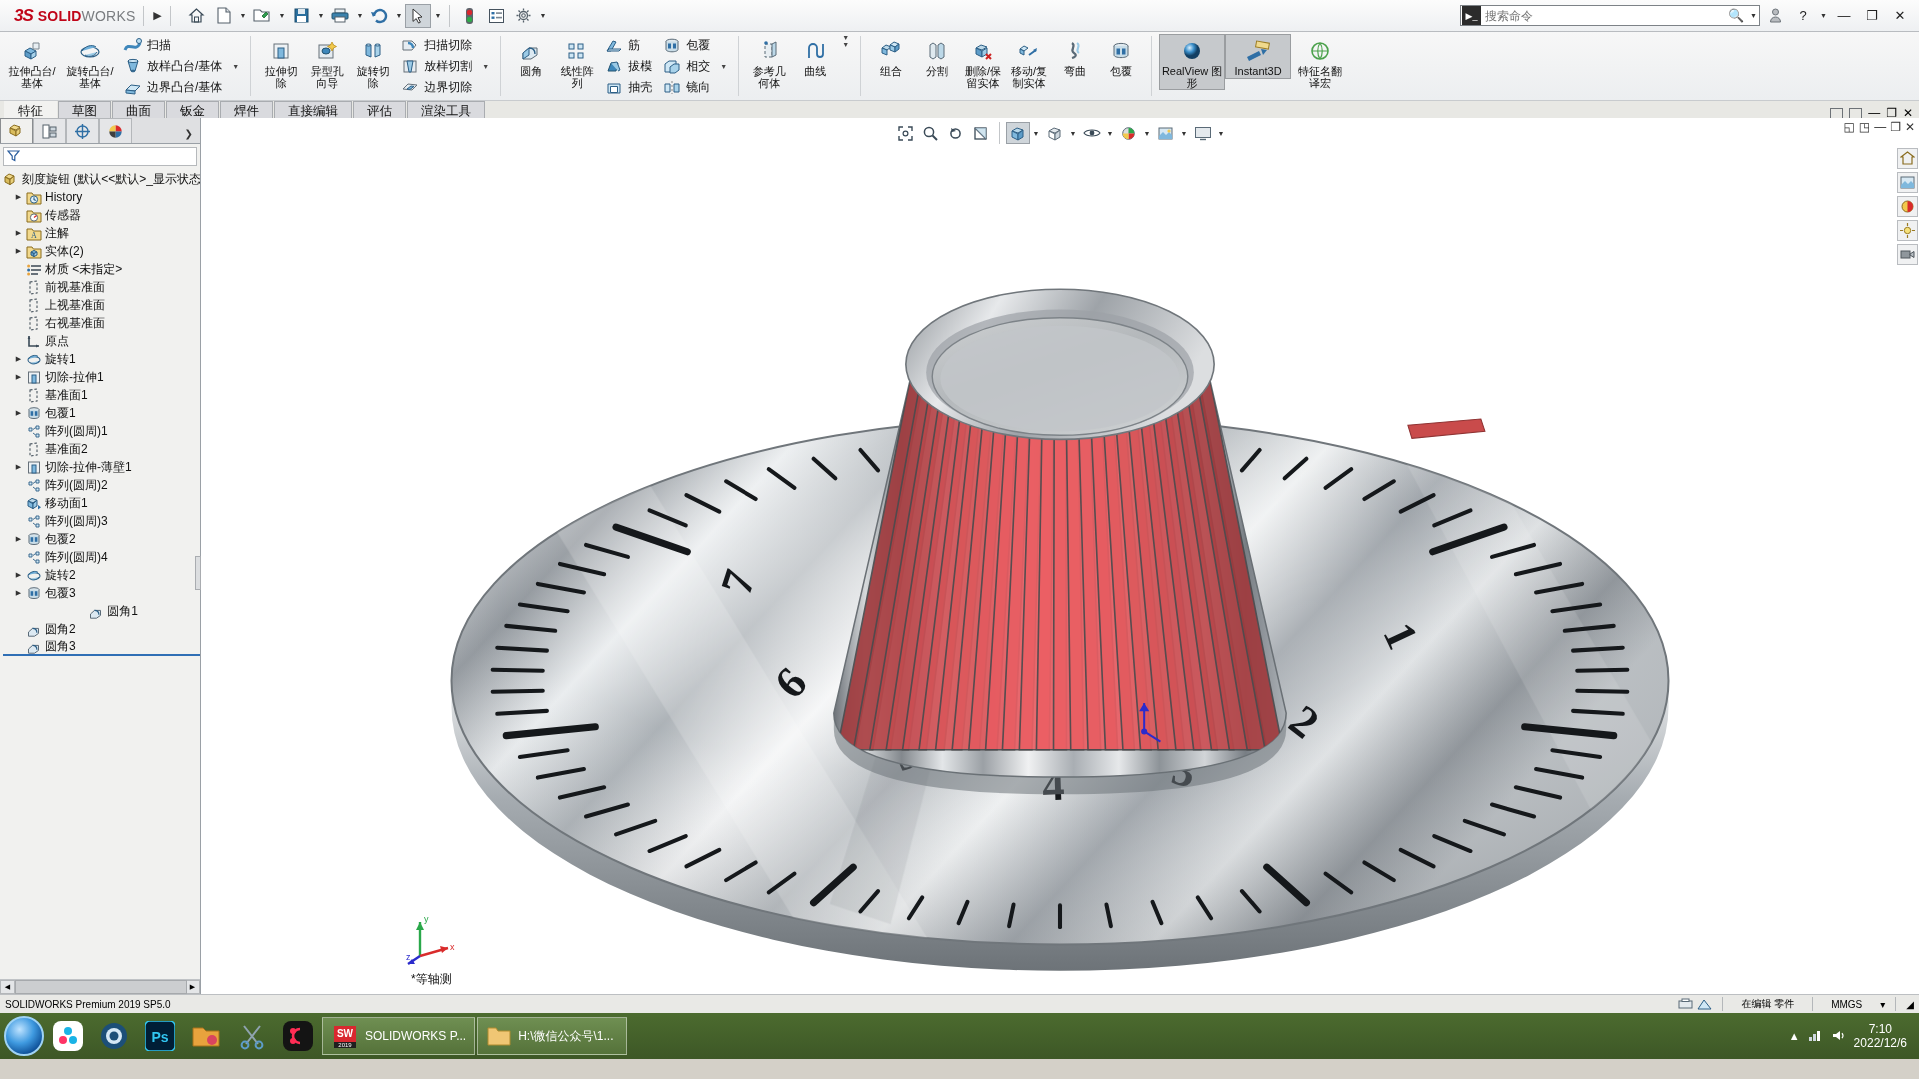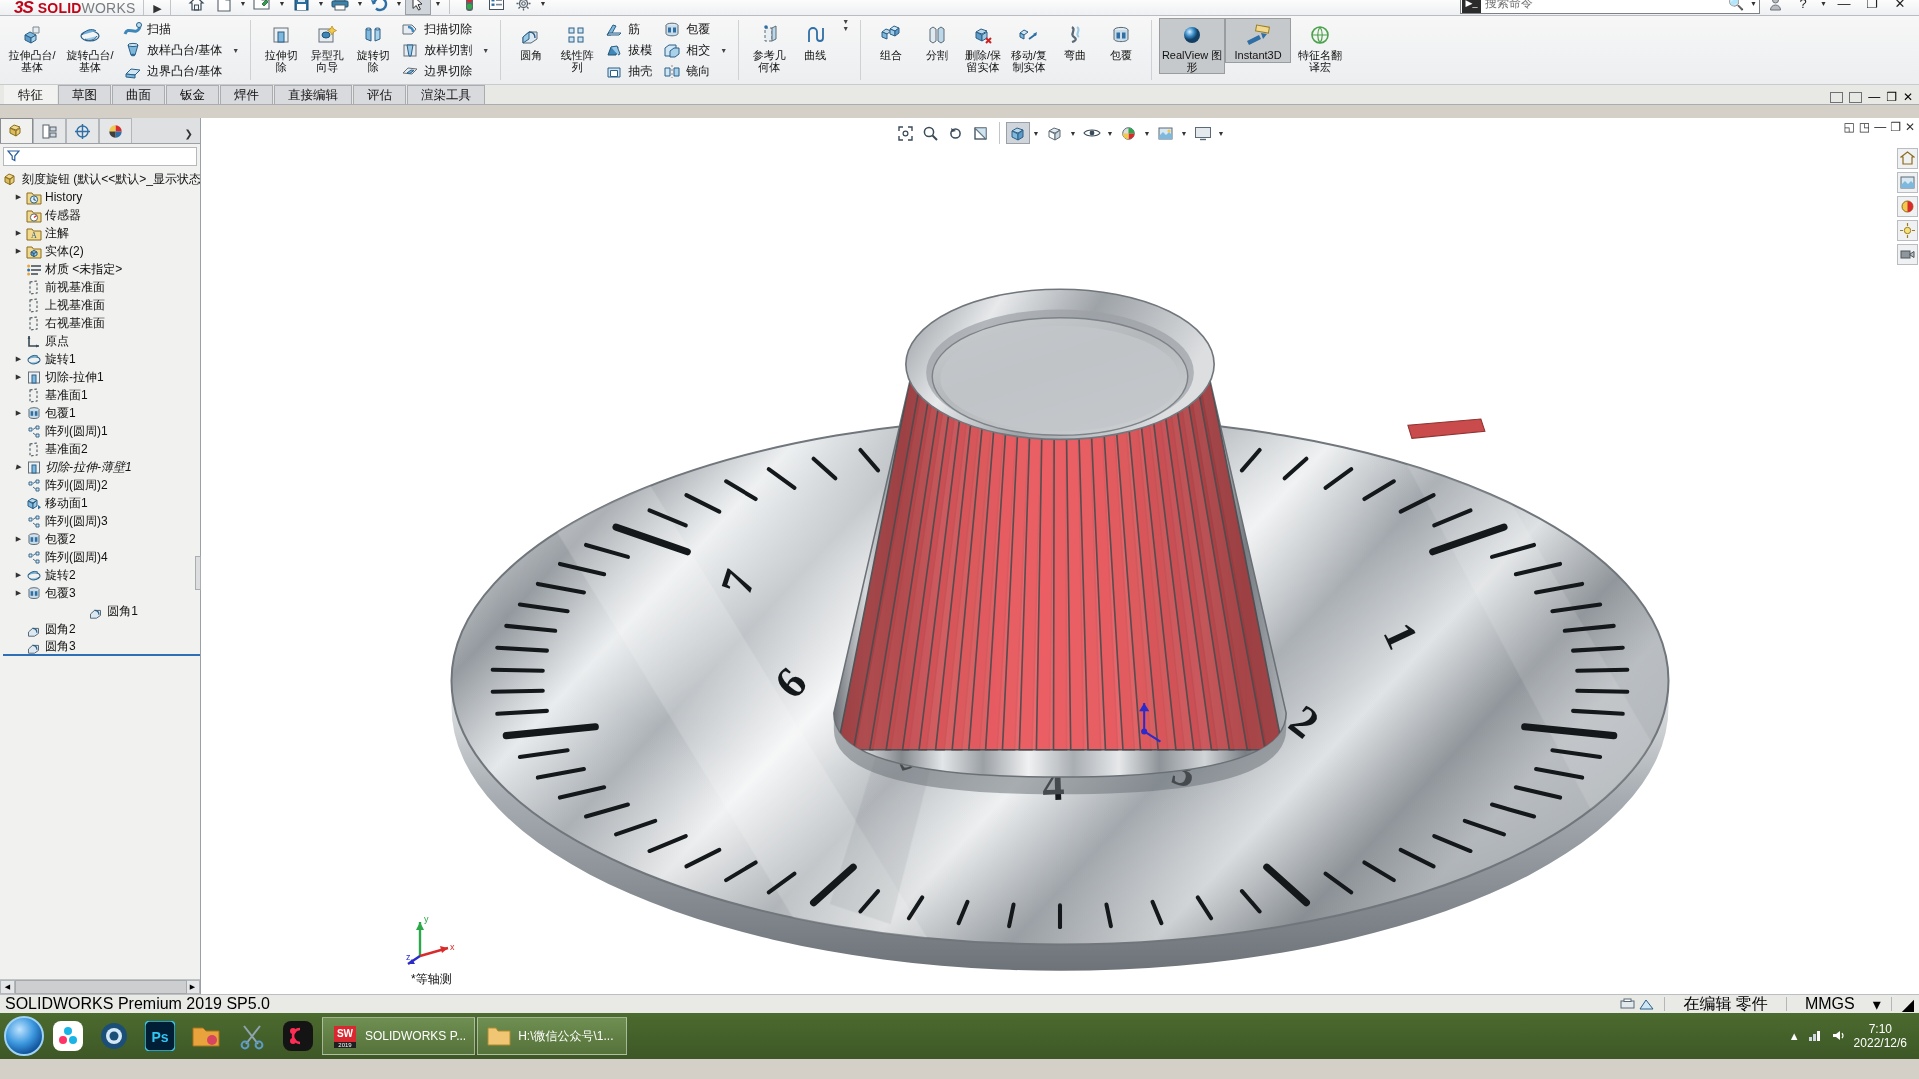--- a/index.html
+++ b/index.html
@@ -1,22 +1,22 @@
 <!DOCTYPE html>
 <html><head>
 <meta charset="utf-8">
 <style>
   * { box-sizing: border-box; margin:0; padding:0; }
   html,body { width:1919px; height:1079px; overflow:hidden;
     font-family:"Liberation Sans", sans-serif; font-size:12px; color:#000; }
   body { background:#d4d0c8; }
 
   
-  .titlebar { height:16px; background:linear-gradient(#fcfcfc,#eef0f2);
-    border-bottom:1px solid #b9bcc0; display:flex; align-items:flex-end; position:relative; }
+  .titlebar { height:32px; background:linear-gradient(#fcfcfc,#eef0f2);
+    border-bottom:1px solid #b9bcc0; display:flex; align-items:center; position:relative; }
   .sw-logo { display:flex; align-items:center; padding:0 8px 0 14px; height:100%; }
   .sw-logo .mark { color:#c00418; font-weight:bold; font-size:17px; font-style:italic;
     letter-spacing:-1px; margin-right:5px; }
   .sw-logo .t1 { color:#c00418; font-weight:bold; font-size:14px; letter-spacing:.2px;}
   .sw-logo .t2 { color:#7a7d80; font-weight:normal; font-size:14px; letter-spacing:.2px;}
   .logo-sep { width:1px; height:20px; background:#c3c6c9; }
   .pin-tri { width:26px; text-align:center; color:#333; font-size:11px; }
   .tb-icons { display:flex; align-items:center; gap:1px; padding-left:12px; }
   .tbi { width:26px; height:24px; display:flex; align-items:center; justify-content:center;
     cursor:pointer; border:1px solid transparent; }
@@ -126,21 +126,21 @@
   .modeltabs { height:20px; background:#e9e9e6; border-top:1px solid #a9acb0;
     display:flex; align-items:center; }
   .navbtns { display:flex; }
   .navb { width:15px; height:17px; display:flex; align-items:center; justify-content:center;
     border:1px solid #b3b6b9; background:#e2e4e6; font-size:7px; cursor:pointer; }
   .mtab { height:18px; padding:0 10px; font-size:12px; display:flex; align-items:center;
     border:1px solid #a9acb0; border-bottom:none; background:#dcdcd9; margin-left:1px;
     cursor:pointer; }
   .mtab.active { background:#f4f4f2; }
   .statusbar { height:19px; background:#e9e9e6; border-top:1px solid #bcbfc2;
-    display:flex; font-size:16px; padding:0 5px; }
+    display:flex; align-items:center; font-size:10px; padding:0 5px; }
   .sb-right { margin-left:auto; display:flex; align-items:center; gap:10px; }
   .sb-ico { display:flex; gap:4px; align-items:center; }
   .sb-cell { padding:0 8px; }
   .sb-divider { width:1px; height:14px; background:#b4b7ba; }
 
   
   .taskbar { height:46px; background:linear-gradient(#4c6b2f,#3d5726);
     display:flex; align-items:center; padding:0 4px; gap:2px; }
   .startorb { width:40px; height:40px; border-radius:50%;
     background:radial-gradient(circle at 38% 32%, #bfe3ff 0%, #3f9ae0 42%, #10539b 75%, #062c55 100%);
@@ -840,21 +840,21 @@
           </div>
           <div class="trow" style="padding-left: 9px;">
             <span class="tw"></span>
             <span class="tico">
               <svg width="16" height="15" viewBox="0 0 16 15">
                 <path d="M4 2l7-1v12l-7 1z" fill="none" stroke="#4a5660" stroke-width="1.1" stroke-dasharray="2.5 2"></path>
               </svg>
             </span>
             <span class="tlabel">基准面2</span>
           </div>
-          <div class="trow" style="padding-left: 9px; font-style: italic;">
+          <div class="trow" style="padding-left: 9px;">
             <span class="tw">▶</span>
             <span class="tico">
               <svg width="16" height="15" viewBox="0 0 16 15">
                 <rect x="2.5" y="2" width="11" height="11" fill="#eef2f5" stroke="#667079"></rect>
                 <rect x="6" y="5" width="4" height="8" fill="#7fb8dd" stroke="#2c5f86"></rect>
               </svg>
             </span>
             <span class="tlabel">切除-拉伸-薄壁1</span>
           </div>
           <div class="trow" style="padding-left: 9px;">

